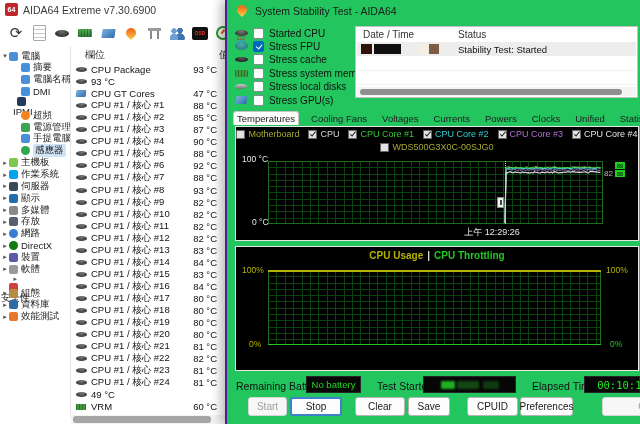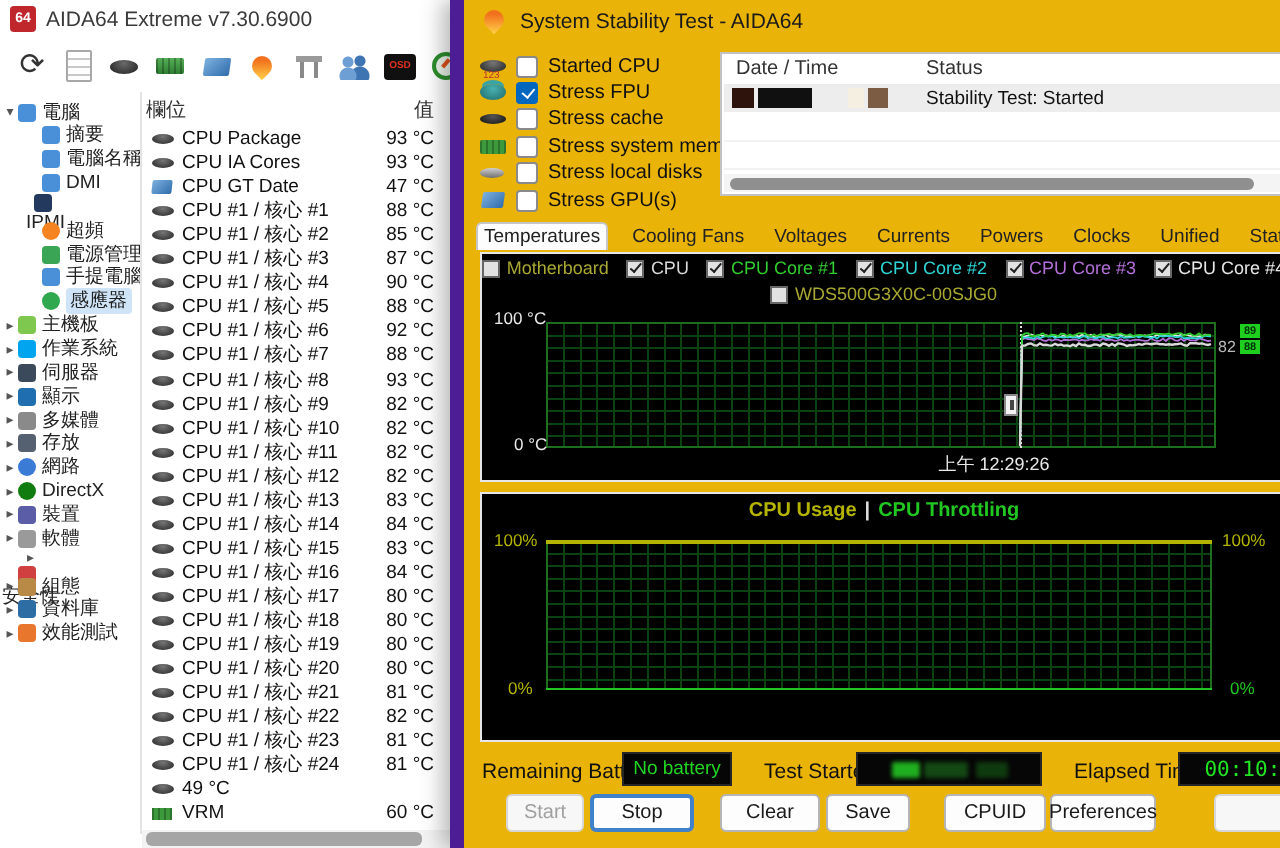--- a/index.html
+++ b/index.html
@@ -38,36 +38,36 @@
   .i-gauge::after{content:"";position:absolute;left:4px;top:1px;width:1.5px;height:5px;background:#e2521a;transform:rotate(40deg);}
 
   .tree{position:absolute;left:0;top:46px;width:70px;height:371px;overflow:hidden;}
   .tree-row{position:absolute;height:12px;display:flex;align-items:center;white-space:nowrap;font-size:9.5px;color:#222;}
   .tree-arrow{width:8px;color:#555;font-size:7px;text-align:center;flex:0 0 auto;}
   .tree-ico{width:9px;height:9px;border-radius:2px;margin-right:3px;flex:0 0 auto;}
   .tree-row.sel .tree-lab{background:#cfe4f7;border-radius:2px;padding:0 2px;}
   .vdiv{position:absolute;left:70px;top:46px;width:1px;height:371px;background:#e4e4e4;}
 
   .slist{position:absolute;left:71px;top:46px;width:154px;height:369px;overflow:hidden;}
-  .slist-head{position:absolute;left:0;top:2px;width:154px;height:12px;color:#333;text-align:center;}
+  .slist-head{position:absolute;left:12px;top:2px;width:154px;height:12px;color:#333;text-align:center;}
   .sh-field{position:absolute;left:2px;top:0;}
   .sh-val{position:absolute;right:8px;top:0;}
   .s-row{position:absolute;left:0;width:154px;height:12px;display:flex;align-items:center;font-size:9.5px;color:#111;}
   .s-ico{margin-left:4px;margin-right:4px;flex:0 0 12px;display:flex;justify-content:center;}
   .s-lens{width:11px;height:5px;background:radial-gradient(ellipse at 50% 25%,#777,#222);border-radius:50%;}
   .s-display{width:10px;height:7px;background:linear-gradient(135deg,#7eb2e0,#2f6cab);transform:skewX(-6deg);border-radius:1px;}
   .s-ram{width:10px;height:6px;background:repeating-linear-gradient(90deg,rgba(0,0,0,.25) 0 1px,transparent 1px 3px),#3c9a3c;}
   .s-lab{flex:1;white-space:nowrap;overflow:hidden;}
   .s-val{margin-right:8px;white-space:nowrap;}
   .hscroll-l{position:absolute;left:71px;top:415px;width:154px;height:9px;background:#f3f3f3;}
   .hscroll-l .thumb{position:absolute;left:2px;top:1px;width:138px;height:7px;background:#a6a6a6;border-radius:3px;}
 
   
-  .rw{position:absolute;left:225px;top:0;width:415px;height:424px;background:#eab308;
-    border-left:7px solid #4c1d95;box-shadow:-4px 0 10px rgba(0,0,0,.28);box-sizing:border-box;}
+  .rw{position:absolute;left:225px;top:0;width:415px;height:424px;background:#22c55e;
+    border-left:2px solid #4c1d95;box-shadow:-4px 0 10px rgba(0,0,0,.28);box-sizing:border-box;}
   .rw-flame{position:absolute;left:10px;top:5px;width:10px;height:10px;
     background:linear-gradient(135deg,#ffd24a,#f2711c 70%);border-radius:0 50% 50% 50%;transform:rotate(-135deg);}
   .rw-title{position:absolute;left:28px;top:5px;font-size:10.5px;color:#1a1a1a;white-space:nowrap;}
 
   .stress-row{position:absolute;left:6px;height:12px;display:flex;align-items:center;font-size:10px;color:#111;}
   .x-ico{width:16px;display:flex;justify-content:center;margin-right:4px;flex:0 0 auto;position:relative;}
   .x-cpu{width:13px;height:6px;background:radial-gradient(ellipse at 50% 25%,#777,#222);border-radius:50%;}
   .x-fpu{width:13px;height:8px;background:radial-gradient(ellipse at 50% 30%,#49b0b0,#1d6b6b);border-radius:50%;
     box-shadow:0 -3px 0 -1px #3aa3a3;position:relative;}
   .x-fpu::before{content:"123";position:absolute;top:-7px;left:2px;font-size:5px;color:#c03030;}
@@ -305,28 +305,27 @@
             <div class="s-ico">
               <div class="s-lens"></div>
             </div>
             <div class="s-lab">CPU Package</div>
             <div class="s-val">93 °C</div>
           </div>
           <div class="s-row" style="top: 29.55px;">
             <div class="s-ico">
               <div class="s-lens"></div>
             </div>
-            <div class="s-lab">CPU IA Cores</div>
             <div class="s-val">93 °C</div>
           </div>
           <div class="s-row" style="top: 41.6px;">
             <div class="s-ico">
               <div class="s-display"></div>
             </div>
-            <div class="s-lab">CPU GT Date</div>
+            <div class="s-lab">CPU GT Cores</div>
             <div class="s-val">47 °C</div>
           </div>
           <div class="s-row" style="top: 53.65px;">
             <div class="s-ico">
               <div class="s-lens"></div>
             </div>
             <div class="s-lab">CPU #1 / 核心 #1</div>
             <div class="s-val">88 °C</div>
           </div>
           <div class="s-row" style="top: 65.7px;">

